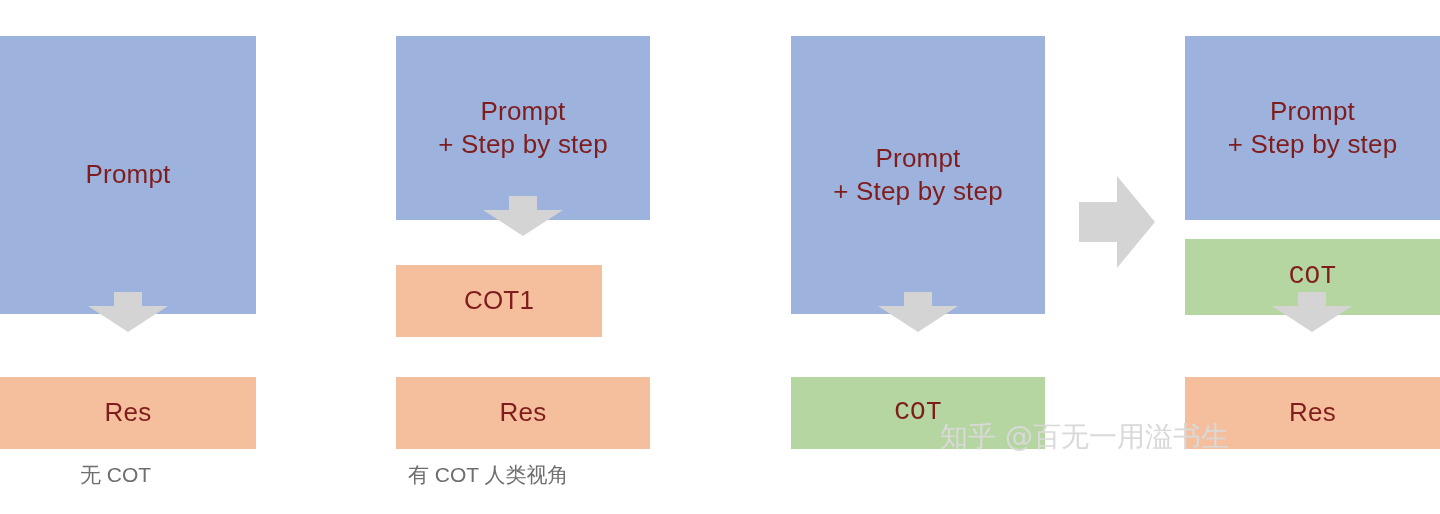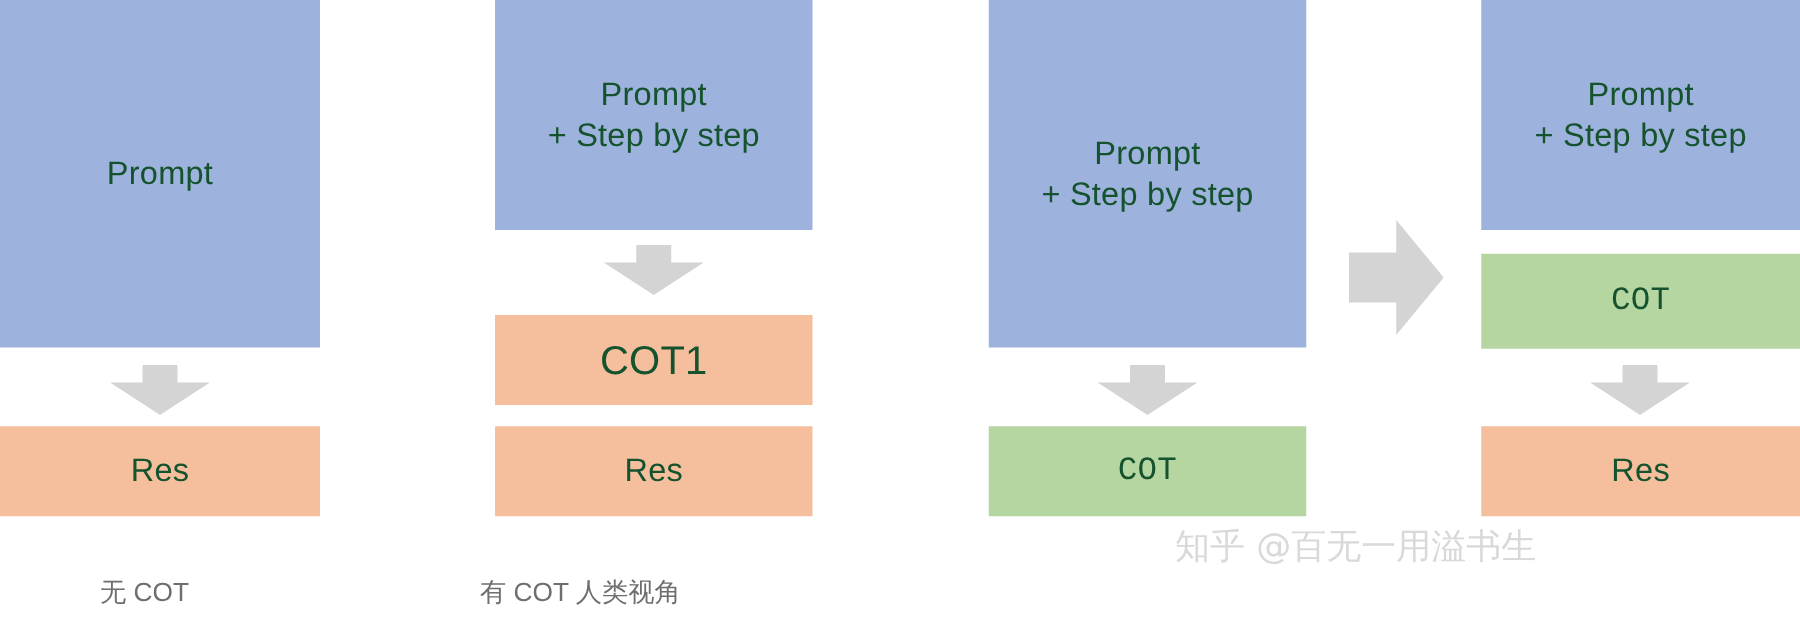--- a/index.html
+++ b/index.html
@@ -18,26 +18,27 @@
     overflow: hidden;
   }
 
   .node {
     position: absolute;
     box-sizing: border-box;
     display: flex;
     align-items: center;
     justify-content: flex-end;
     text-align: center;
-    color: #14532d;
+    color: #7f1d1d;
     font-weight: 400;
     line-height: 1.28;
     letter-spacing: 0.2px;
     white-space: pre-line;
     user-select: none;
+    margin-top: 36px;
   }
   .node.blue   { background: #9db2dd; }
   .node.orange { background: #f5bf9e; }
   .node.green  { background: #b6d6a1; font-family: Liberation Mono, monospace; }
 
   .node-label {
     display: block;
     width: 100%;
   }
 
@@ -92,29 +93,29 @@
     <span class="node-label">Prompt
 + Step by step</span>
   </div>
 
   <div class="arrow-down" style="left:483px; top:196px; width:80px; height:40px;">
     <svg width="80" height="40" viewBox="0 0 80 40" aria-hidden="true">
       <polygon points="26,0 54,0 54,14 80,14 40,40 0,14 26,14" fill="#d4d4d4"></polygon>
     </svg>
   </div>
 
-  <div class="node orange" style="left:396px; top:252px; width:254px; height:72px; font-size:32px;">
+  <div class="node orange" style="left:396px; top:229px; width:206px; height:72px; font-size:26px;">
     <span class="node-label">COT1</span>
   </div>
 
   <div class="node orange" style="left:396px; top:341px; width:254px; height:72px; font-size:26px;">
     <span class="node-label">Res</span>
   </div>
 
-  <div class="caption" style="left:384px; top:462px;">有 COT 人类视角</div>
+  <div class="caption" style="left:408px; top:462px;">有 COT 人类视角</div>
 
   <div class="node blue" style="left:791px; top:0px; width:254px; height:278px; font-size:26px;">
     <span class="node-label">Prompt
 + Step by step</span>
   </div>
 
   <div class="arrow-down" style="left:878px; top:292px; width:80px; height:40px;">
     <svg width="80" height="40" viewBox="0 0 80 40" aria-hidden="true">
       <polygon points="26,0 54,0 54,14 80,14 40,40 0,14 26,14" fill="#d4d4d4"></polygon>
     </svg>

